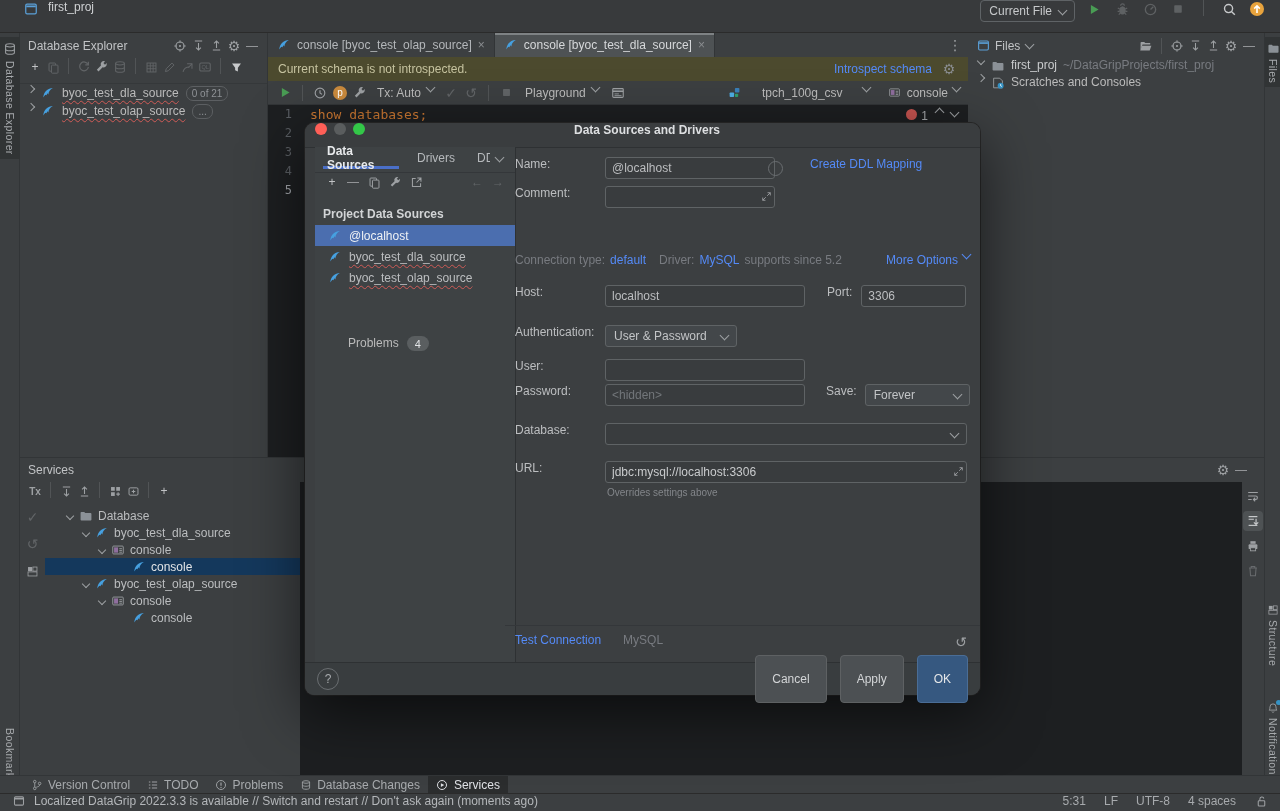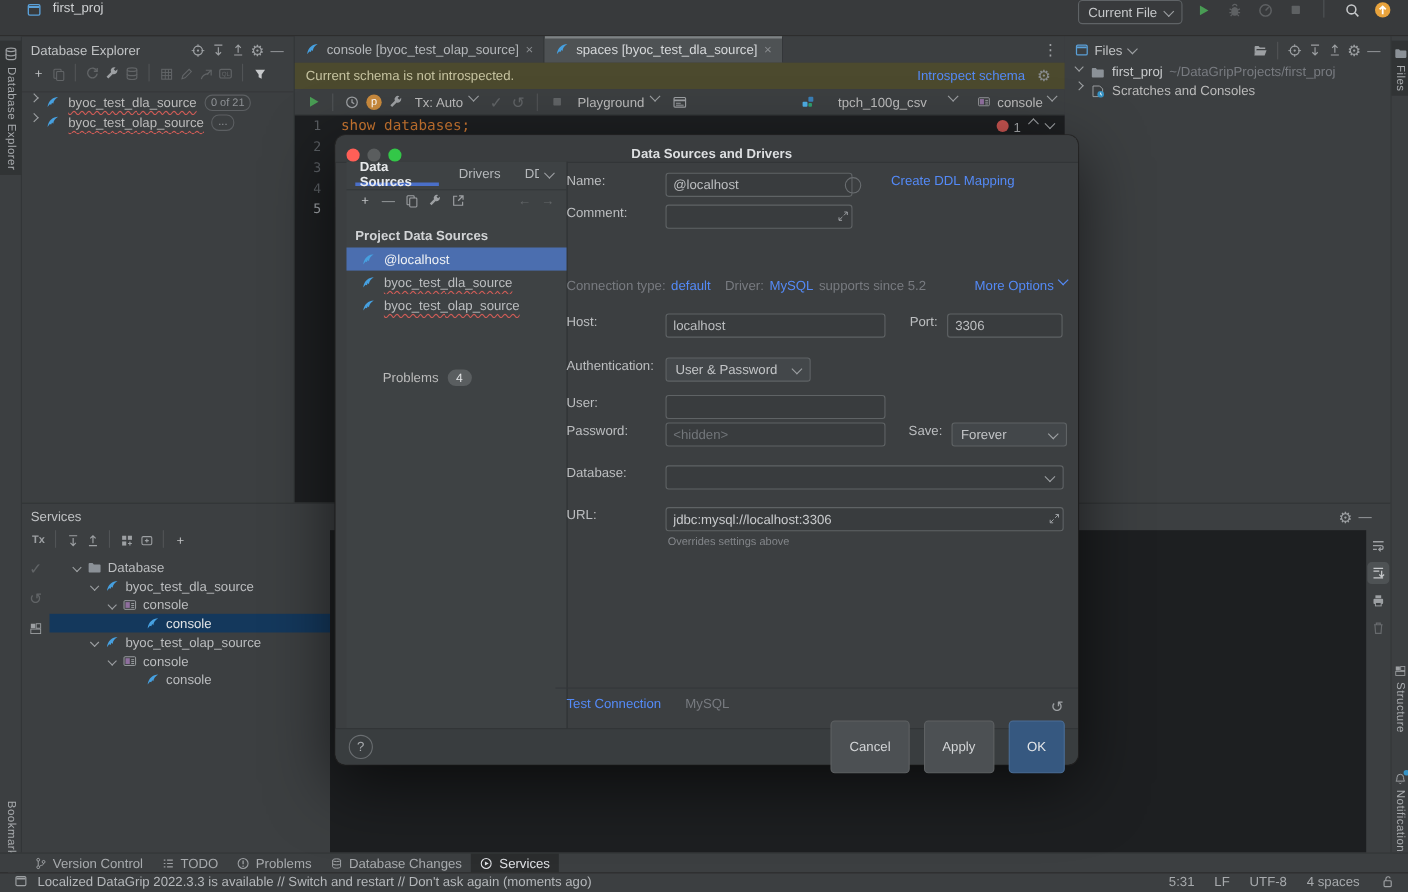--- a/index.html
+++ b/index.html
@@ -55,21 +55,21 @@
   .selrow{background:#14385c;}
   .railbtn{width:20px;height:20px;display:flex;align-items:center;justify-content:center;border-radius:4px;}
   .railbtn.sel{background:#4e5254;}
   
   .btab{display:flex;align-items:center;gap:5px;height:18px;padding:0 8px;color:#a7aaad;}
   .btab.active{background:#2b2d2e;color:#dfe1e5;}
   
   .dialog{left:305px;top:123px;width:675px;height:572px;background:#3c3f41;border-radius:9px;
           box-shadow:0 18px 60px rgba(0,0,0,.6),0 0 0 1px #2a2a2a;z-index:50;}
   .dlg-title{height:24px;border-radius:9px 9px 0 0;background:#3a3d3f;border-bottom:1px solid #2e3133;
-             display:flex;align-items:flex-end;padding:0 10px;}
+             display:flex;align-items:flex-start;padding:0 10px;}
   .light{width:12px;height:12px;border-radius:50%;margin-right:7px;flex:0 0 auto;}
   .dlg-side{position:absolute;left:10px;top:24px;width:200px;height:515px;background:#3e4244;
             border-right:1px solid #2e3133;}
   .dlg-tab{padding:0 4px;height:22px;display:flex;align-items:center;color:#b6b9bc;}
   .dlg-tab.active{color:#e8eaec;font-weight:bold;box-shadow:inset 0 -3px 0 #4a6fc8;}
   .src-row{height:21px;display:flex;align-items:center;gap:7px;padding-left:12px;color:#bcbec0;white-space:nowrap;}
   .src-row.sel{background:#4b6eaf;color:#eef1f4;}
   .fld{background:#393c3e;border:1px solid #5f6365;border-radius:3px;color:#bcbec0;
        font-family:"Liberation Sans",sans-serif;font-size:12px;padding:0 6px;height:22px;box-sizing:border-box;}
   input.fld::placeholder{color:#72767a;}
@@ -472,21 +472,21 @@
         </span>
       <span>console [byoc_test_olap_source]</span>
       <span class="x">×</span>
     </div>
     <div class="tab active">
       <span class="ic" style="width:14px;height:14px">
           <svg width="14" height="14">
             <use href="#s-dolphin"></use>
           </svg>
         </span>
-      <span>spaces [byoc_test_dla_source]</span>
+      <span>console [byoc_test_dla_source]</span>
       <span class="x">×</span>
     </div>
     <div class="grow"></div>
     <span class="ic glyph" style="align-self:center;margin-right:4px;">⋮</span>
   </div>
 
   <div class="abs banner">
     <span style="color:#c6c3a0">Current schema is not introspected.</span>
     <div class="grow"></div>
     <span class="link">Introspect schema</span>

